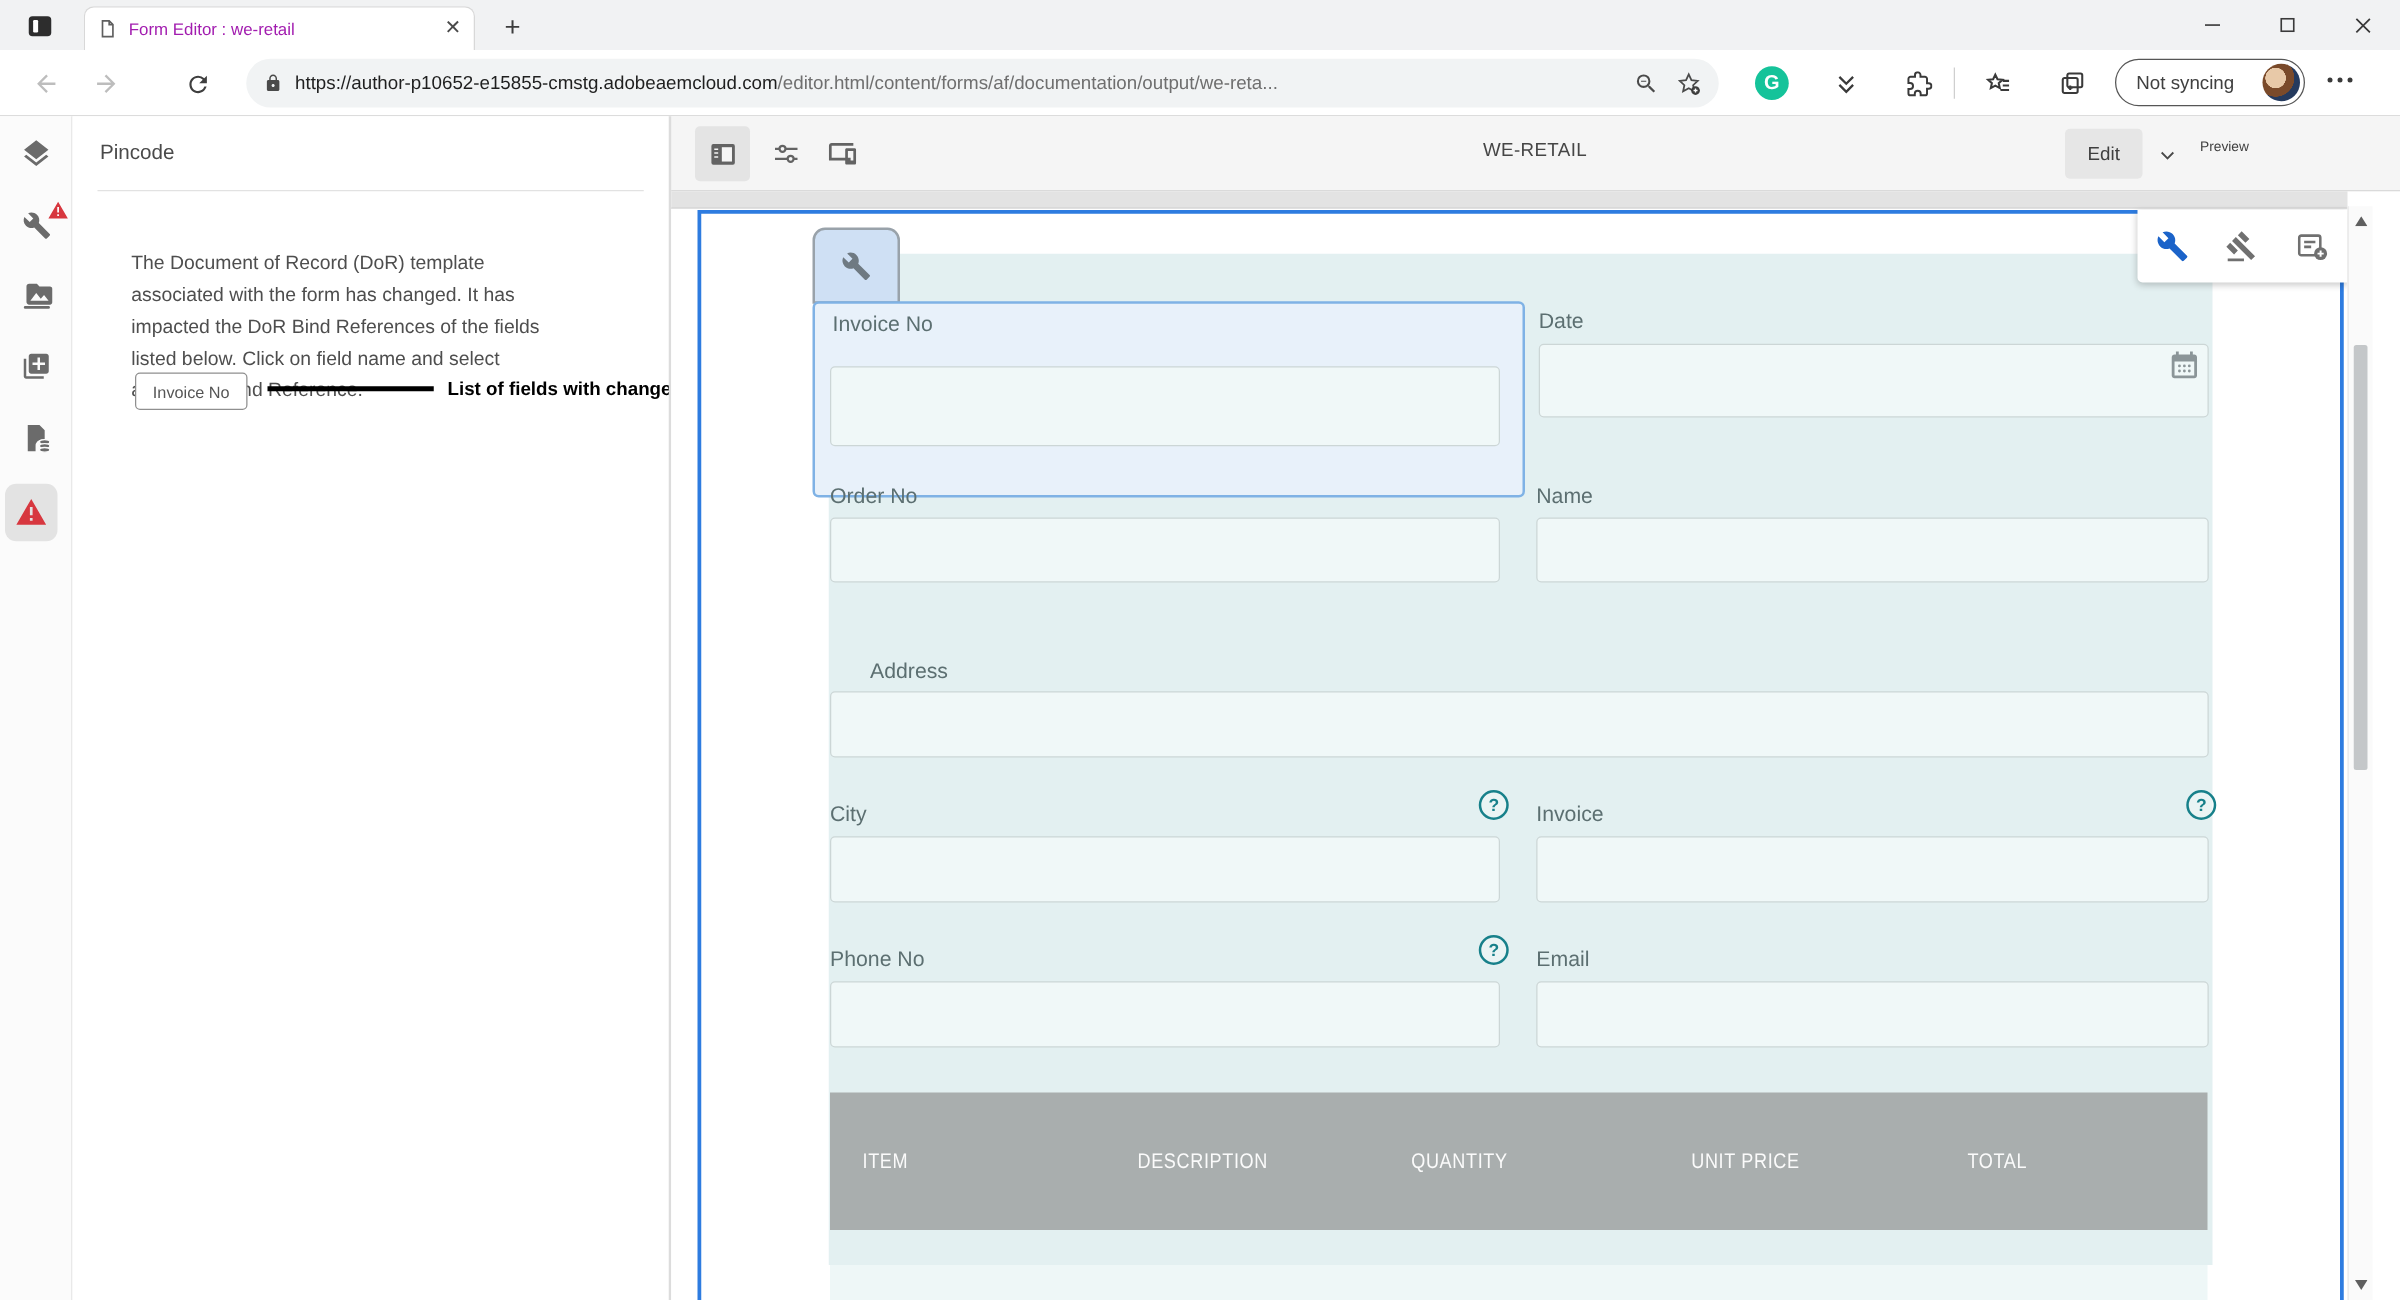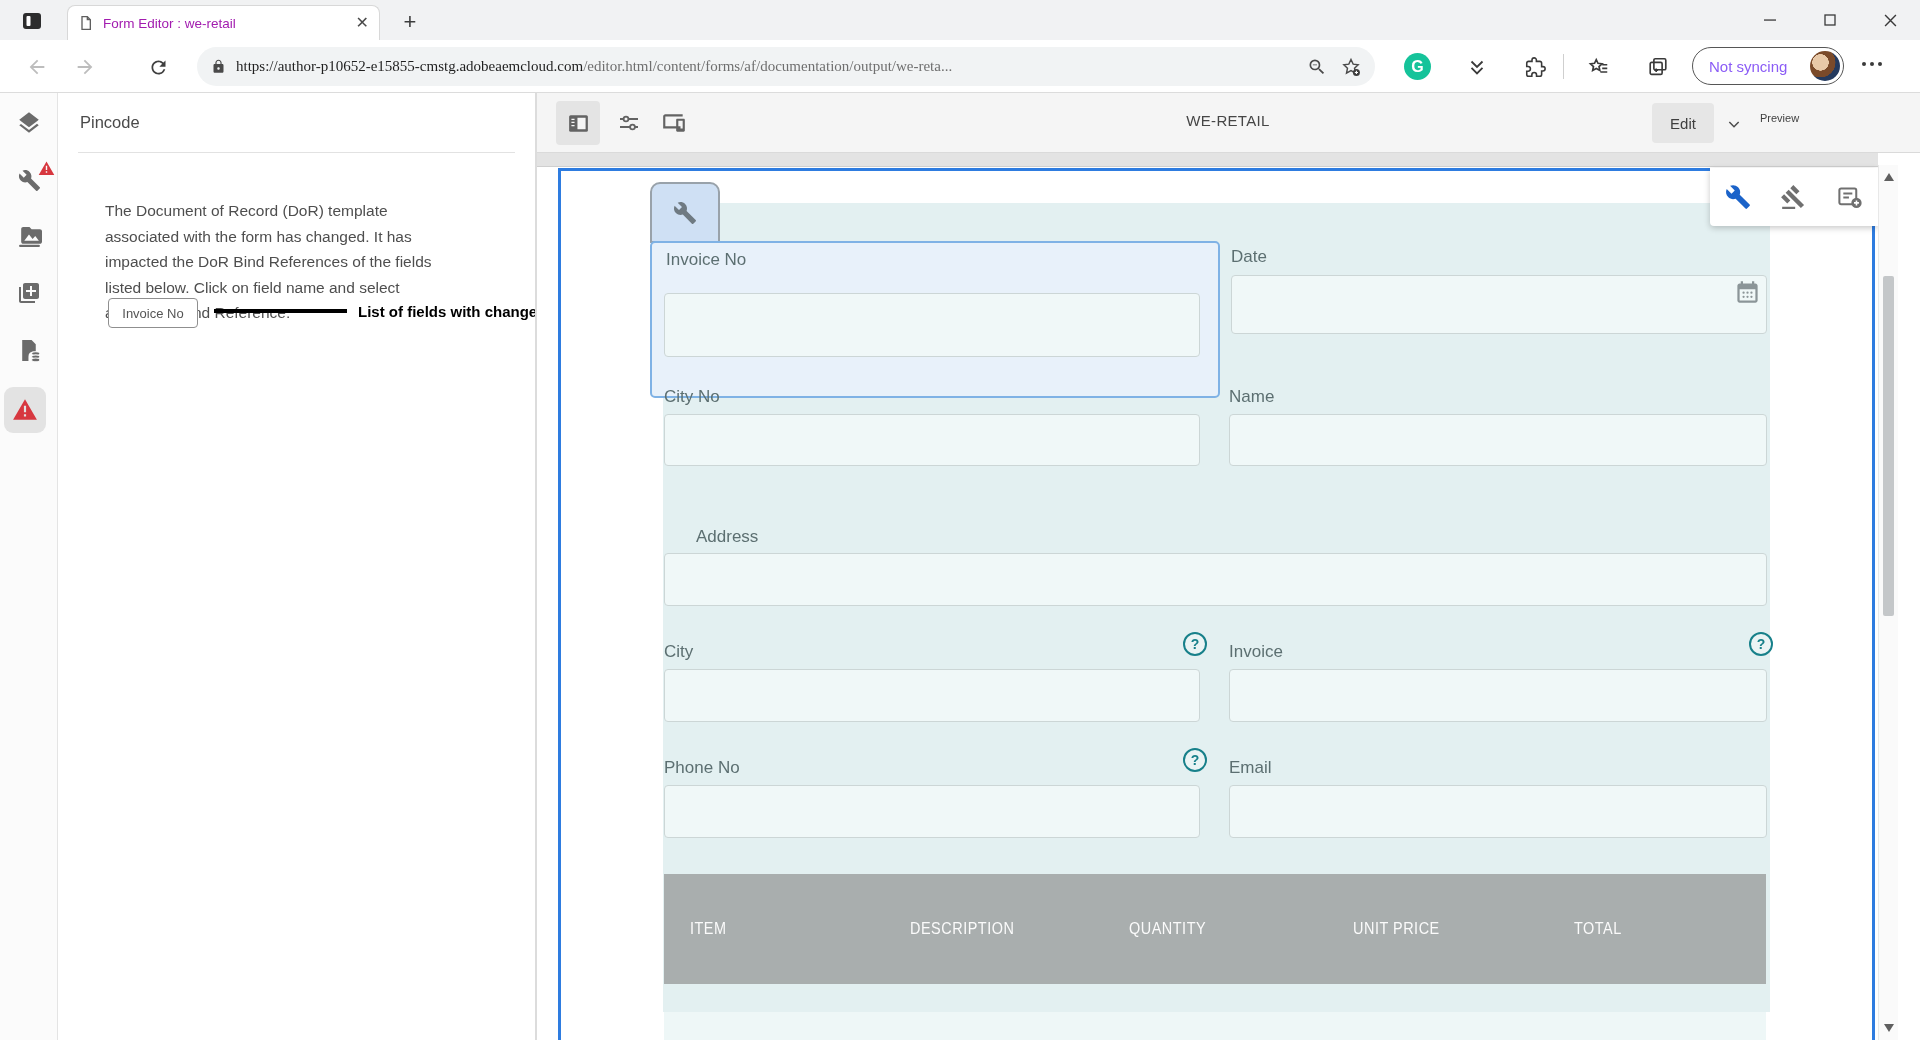--- a/index.html
+++ b/index.html
@@ -14,30 +14,30 @@
        border-radius:8px 8px 0 0;display:flex;align-items:center;padding:0 10px;box-sizing:border-box;}
   .tab-title{flex:1;font-size:13.5px;color:#a21caf;white-space:nowrap;overflow:hidden;margin-left:9px;}
   .tab-close{color:#4a4a4a;font-size:16px;line-height:16px;cursor:default;}
   .newtab{left:396px;top:8px;width:28px;height:28px;color:#3c3c3c;font-size:22px;display:flex;align-items:center;justify-content:center;}
   .wincontrols{right:0;top:0;height:40px;display:flex;}
   .winbtn{width:60px;height:40px;display:flex;align-items:center;justify-content:center;color:#3a3a3a;}
   .toolbar{left:0;top:40px;width:1920px;height:53px;background:#fff;border-bottom:1px solid #dcdcdc;box-sizing:border-box;}
   .navbtn{top:52px;width:30px;height:30px;display:flex;align-items:center;justify-content:center;}
   .addressbar{left:197px;top:47px;width:1178px;height:39px;background:#f1f3f4;border-radius:20px;
               display:flex;align-items:center;padding:0 14px;box-sizing:border-box;}
-  .url{font-size:15px;white-space:nowrap;overflow:hidden;flex:1;margin-left:10px;font-family:Liberation Serif, serif;}
+  .url{font-size:15px;white-space:nowrap;overflow:hidden;flex:1;margin-left:10px;}
   .url .host{color:#1f1f1f;}
   .url .path{color:#6f6f6f;}
   .rt-icon{top:52px;width:30px;height:30px;display:flex;align-items:center;justify-content:center;color:#3d3d3d;}
   .grammarly{left:1404px;top:53px;width:27px;height:27px;border-radius:50%;background:#15c39a;color:#fff;
              font-weight:bold;font-size:16px;display:flex;align-items:center;justify-content:center;}
   .vdiv{left:1563px;top:54px;width:1px;height:25px;background:#cfcfcf;}
   .profile{left:1692px;top:47px;width:152px;height:38px;border:1.6px solid #565656;border-radius:19px;
            display:flex;align-items:center;justify-content:space-between;padding:0 3px 0 16px;box-sizing:border-box;}
-  .profile-label{font-size:15px;color:#8b5cf6;}
+  .profile-label{font-size:15px;color:#404040;}
   .avatar{width:30px;height:30px;border-radius:50%;
           background:radial-gradient(circle at 35% 38%,#e8c9a8 0 30%,#7a4a2a 31% 55%,#243a5e 56% 100%);}
   .dots{left:1862px;top:62px;display:flex;gap:4px;}
   .dots i{width:4px;height:4px;border-radius:50%;background:#3a3a3a;}
 
   
   .rail{left:0;top:93px;width:58px;height:947px;background:#fbfbfb;border-right:1px solid #e4e4e4;box-sizing:border-box;}
   .rail-icon{left:11px;width:36px;height:36px;display:flex;align-items:center;justify-content:center;color:#6b6b6b;}
   .rail-selected{left:4px;top:387px;width:42px;height:46px;background:#e3e3e3;border-radius:9px;
                  display:flex;align-items:center;justify-content:center;}
@@ -310,21 +310,21 @@
           <circle cx="8.5" cy="12.2" r="1"></circle>
           <circle cx="12" cy="12.2" r="1"></circle>
           <circle cx="15.5" cy="12.2" r="1"></circle>
           <circle cx="8.5" cy="15.8" r="1"></circle>
           <circle cx="12" cy="15.8" r="1"></circle>
           <circle cx="15.5" cy="15.8" r="1"></circle>
         </g>
       </svg>
   </div>
 
-  <div class="abs flabel" style="left:664px;top:387px;">City No</div>
+  <div class="abs flabel" style="left:664px;top:387px;">Order No</div>
   <div class="abs finput" style="left:664px;top:414px;width:536px;height:52px;"></div>
   <div class="abs flabel" style="left:1229px;top:387px;">Name</div>
   <div class="abs finput" style="left:1229px;top:414px;width:538px;height:52px;"></div>
 
   <div class="abs flabel" style="left:696px;top:527px;">Address</div>
   <div class="abs finput" style="left:664px;top:553px;width:1103px;height:53px;"></div>
 
   <div class="abs flabel" style="left:664px;top:642px;">City</div>
   <div class="abs help" style="left:1183px;top:632px;">?</div>
   <div class="abs finput" style="left:664px;top:669px;width:536px;height:53px;"></div>

